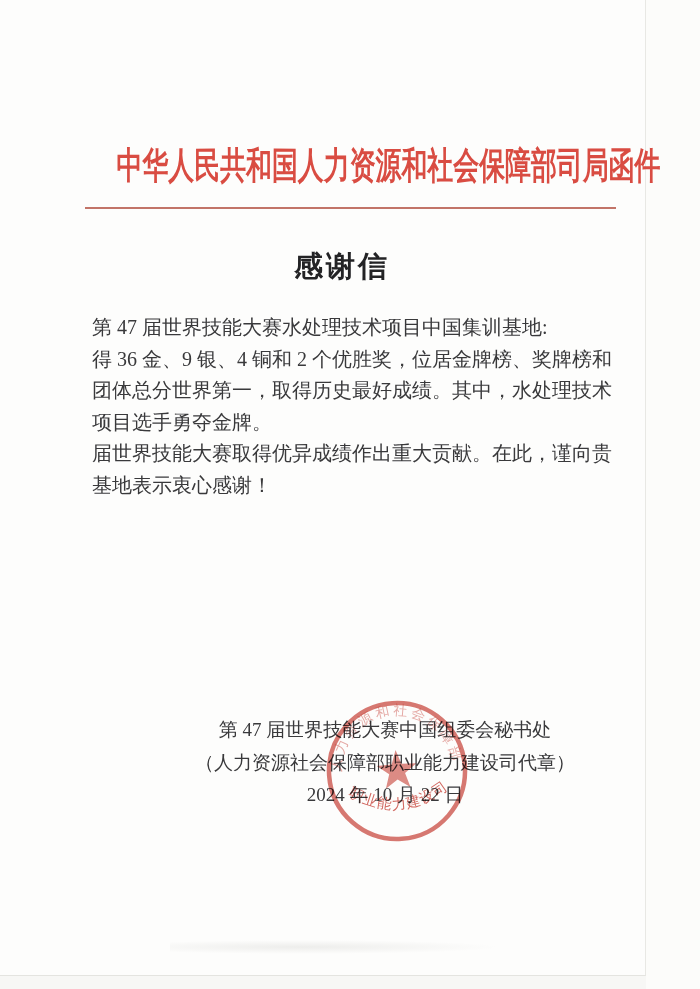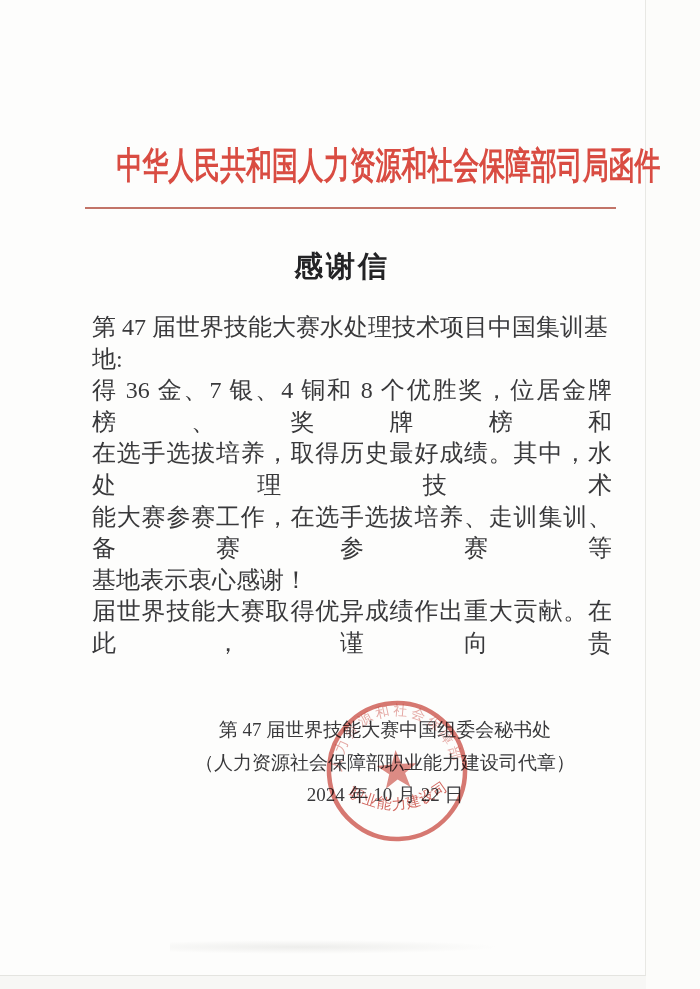--- a/index.html
+++ b/index.html
@@ -43,21 +43,21 @@
     background:var(--rule-red);
   }
   .doc-title{
     position:absolute;left:0;top:247px;width:684px;
     text-align:center;
     font-size:29px;font-weight:bold;color:#232325;
     letter-spacing:3px;
   }
   .body-block{
     position:absolute;left:92px;top:312px;width:520px;
-    font-size:24px;color:var(--ink);
+    font-size:20px;color:var(--ink);
     line-height:31.6px;
   }
   .body-line{white-space:pre-wrap;}
   .body-line.fill{text-align:justify;text-align-last:justify;}
   .body-line.indent{padding-left:42px;}
   .signature-block{
     position:absolute;left:60px;top:714px;width:650px;
     text-align:center;color:var(--ink);
     font-size:19px;line-height:32.5px;
   }
@@ -84,25 +84,25 @@
   <span class="squeeze">中华人民共和国人力资源和社会保障部司局函件</span>
 </div>
 
 <div class="red-rule"></div>
 
 <div class="doc-title">感谢信</div>
 
 <div class="body-block">
   <div class="body-line">第 47 届世界技能大赛水处理技术项目中国集训基地:</div>
   <div>
-      <div class="body-line fill">得 36 金、7 银、4 铜和 8 个优胜奖，位居金牌榜、奖牌榜和</div>
-      <div class="body-line fill">在选手选拔培养，取得历史最好成绩。其中，水处理技术</div>
-      <div class="body-line fill">能大赛参赛工作，在选手选拔培养、走训集训、备赛参赛等</div>
+      <div class="body-line fill">得 36 金、9 银、4 铜和 2 个优胜奖，位居金牌榜、奖牌榜和</div>
+      <div class="body-line fill">团体总分世界第一，取得历史最好成绩。其中，水处理技术</div>
+      <div class="body-line">项目选手勇夺金牌。</div>
+      <div class="body-line fill">届世界技能大赛取得优异成绩作出重大贡献。在此，谨向贵</div>
       <div class="body-line">基地表示衷心感谢！</div>
-      <div class="body-line fill">届世界技能大赛取得优异成绩作出重大贡献。在此，谨向贵</div>
     </div>
 </div>
 
 <div class="signature-block">
   <div>第 47 届世界技能大赛中国组委会秘书处</div>
   <div>（人力资源社会保障部职业能力建设司代章）</div>
   <div>2024 年 10 月 22 日</div>
 </div>
 
 <div class="seal">

